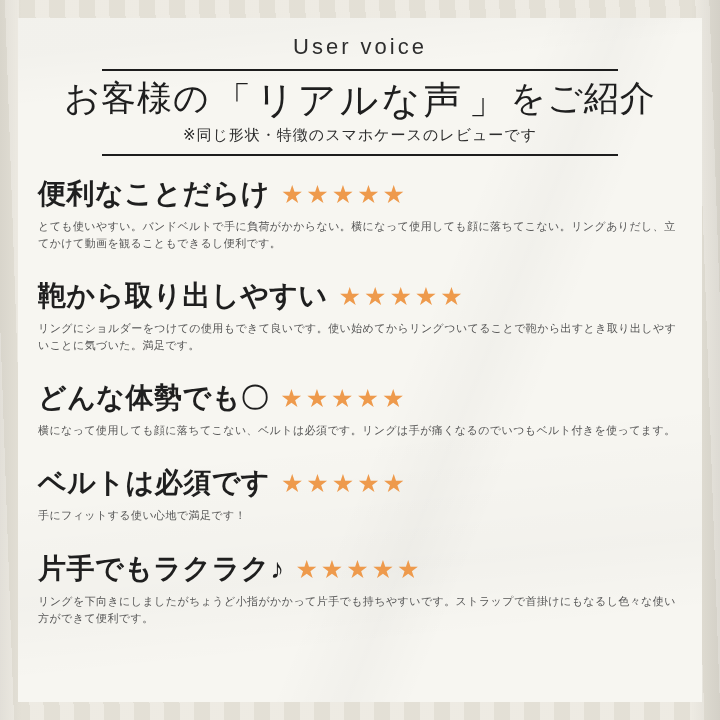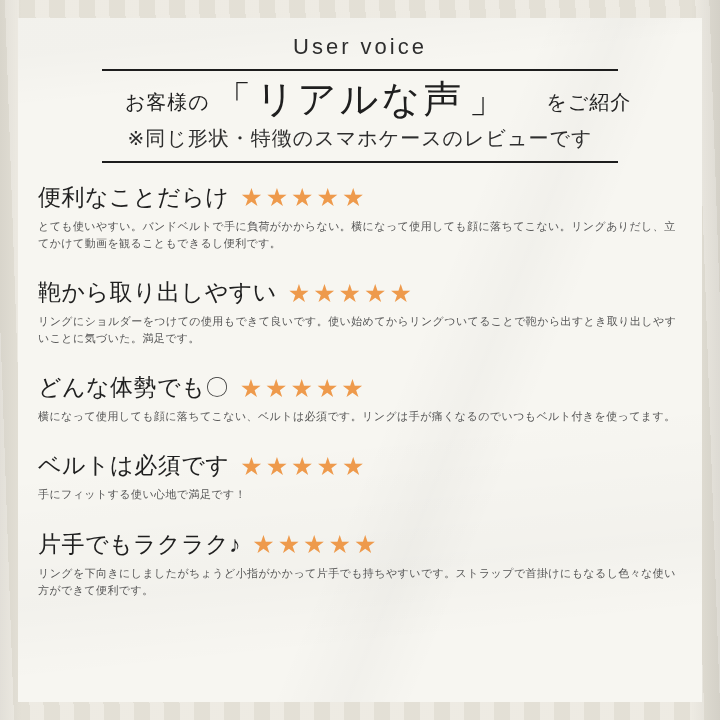--- a/index.html
+++ b/index.html
@@ -41,43 +41,43 @@
     border: 0;
     border-top: 2px solid #1d1d1d;
   }
   .heading {
     margin-top: 7px;
     text-align: center;
     color: #1f1f1f;
     white-space: nowrap;
     line-height: 1.15;
   }
-  .heading .plain  { font-size: 20px; font-weight: 400; letter-spacing: 1px; margin-left: 36px; }
+  .heading .plain  { font-size: 35px; font-weight: 400; letter-spacing: 1px; }
   .heading .brkt   { font-size: 37px; font-weight: 300; vertical-align: -3px; }
   .heading .strong { font-size: 38px; font-weight: 400; letter-spacing: 3px; vertical-align: -3px; }
   .note {
     margin-top: 3px;
     text-align: center;
-    font-size: 20px;
+    font-size: 15px;
     letter-spacing: 1px;
     color: #2e2e2e;
   }
   .rule.bottom { margin-top: 9px; }
 
   
   .reviews { margin-top: 19px; }
   .review { margin-bottom: 25px; }
   .review-head {
     display: flex;
     align-items: center;
     gap: 11px;
   }
   .review-title {
-    font-size: 23px;
-    font-weight: 400;
+    font-size: 28px;
+    font-weight: 700;
     color: #1f1f1f;
     letter-spacing: 0.5px;
   }
   .review-stars {
     font-size: 25px;
     line-height: 1;
     color: #ee9a4c;
     letter-spacing: 3px;
     padding-top: 1px;
   }

